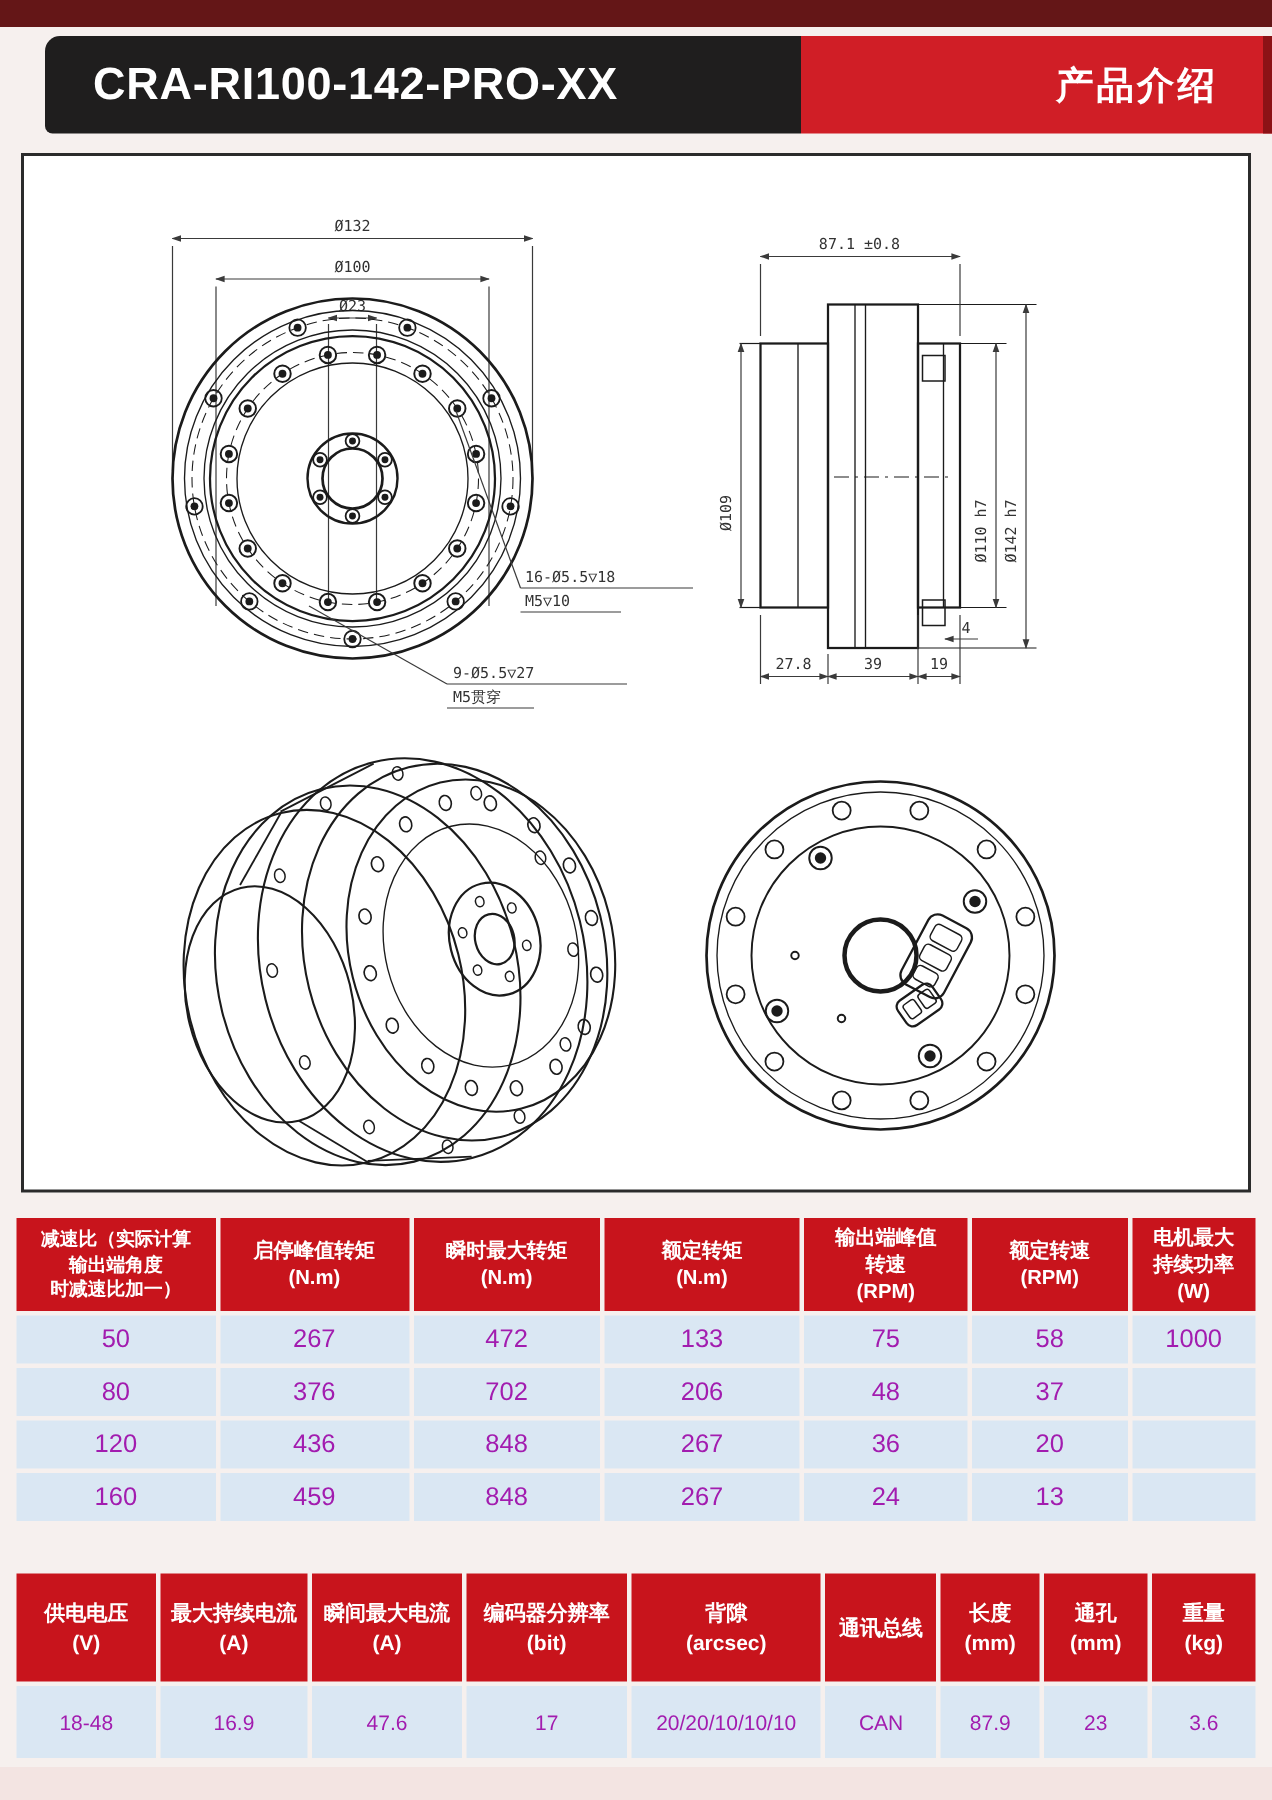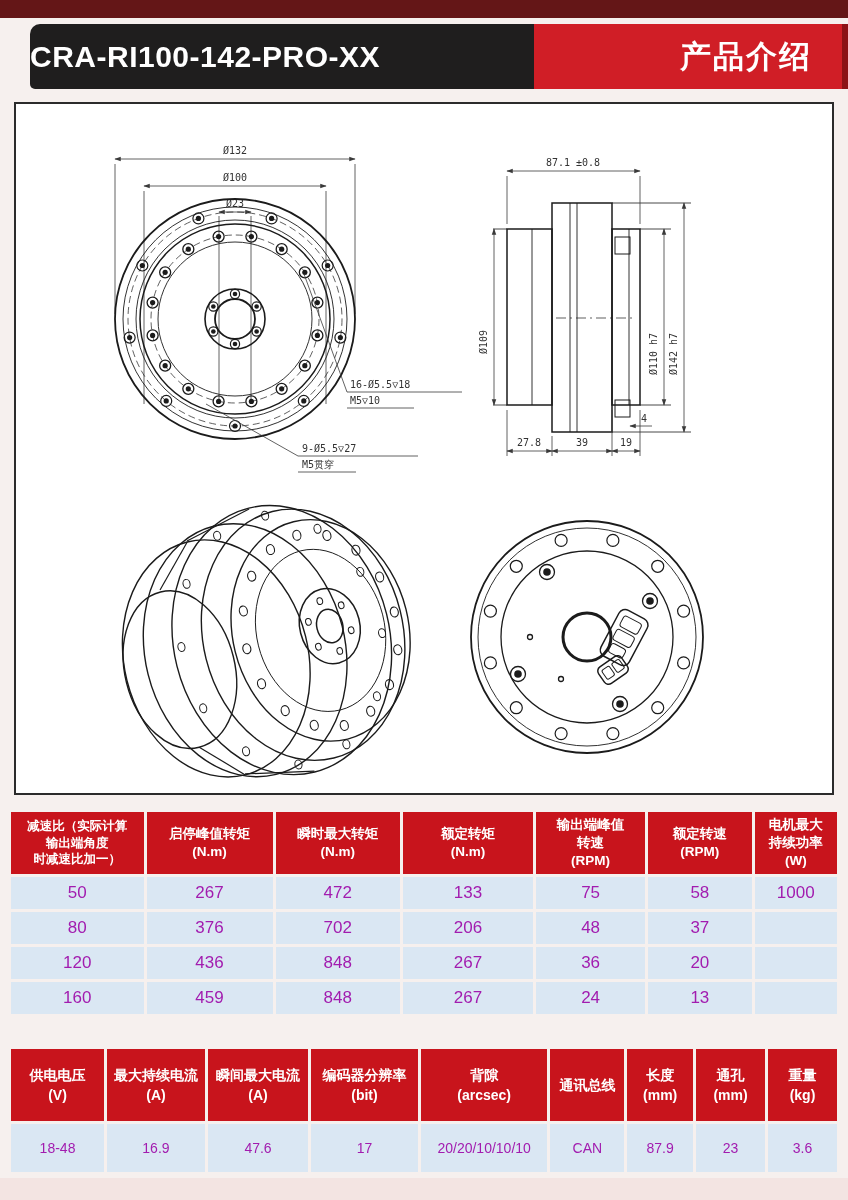--- a/index.html
+++ b/index.html
@@ -9,29 +9,29 @@
     font-family:"Liberation Sans", sans-serif;
   }
   .top-strip{position:absolute;left:0;top:0;width:848px;height:18px;background:#641617;}
   .bottom-band{position:absolute;left:0;top:1178px;width:848px;height:22px;background:#f3e4e2;}
 
   
   .hdr{position:absolute;left:0;top:24px;width:848px;height:65px;}
   .hdr .black{
     position:absolute;left:30px;top:0;width:504px;height:65px;
     background:#1f1e1e;border-radius:10px 0 0 5px;
-    display:flex;align-items:center;box-sizing:border-box;
+    display:flex;align-items:center;padding-left:32px;box-sizing:border-box;
   }
   .hdr .black span{color:#fff;font-size:30px;font-weight:600;letter-spacing:.5px;}
   .hdr .red{
     position:absolute;left:534px;top:0;width:314px;height:65px;background:#d01e26;
     display:flex;align-items:center;justify-content:flex-end;padding-right:30px;box-sizing:border-box;
     border-right:6px solid #8c1216;
   }
-  .hdr .red span{color:#fff;font-size:31px;font-weight:700;letter-spacing:2px;}
+  .hdr .red span{color:#fff;font-size:25px;font-weight:700;letter-spacing:2px;}
 
   
   .panel{
     position:absolute;left:14px;top:102px;width:820px;height:693px;
     background:#ffffff;border:2px solid #2b2b2b;box-sizing:border-box;
   }
   .panel svg{display:block;}
   .dwg{stroke:#1b1b1b;fill:none;}
   .dim{stroke:#3a3a3a;stroke-width:.8;fill:none;}
   text.dimt{fill:#333;font:10px "DejaVu Sans Mono", monospace;stroke:none;}

